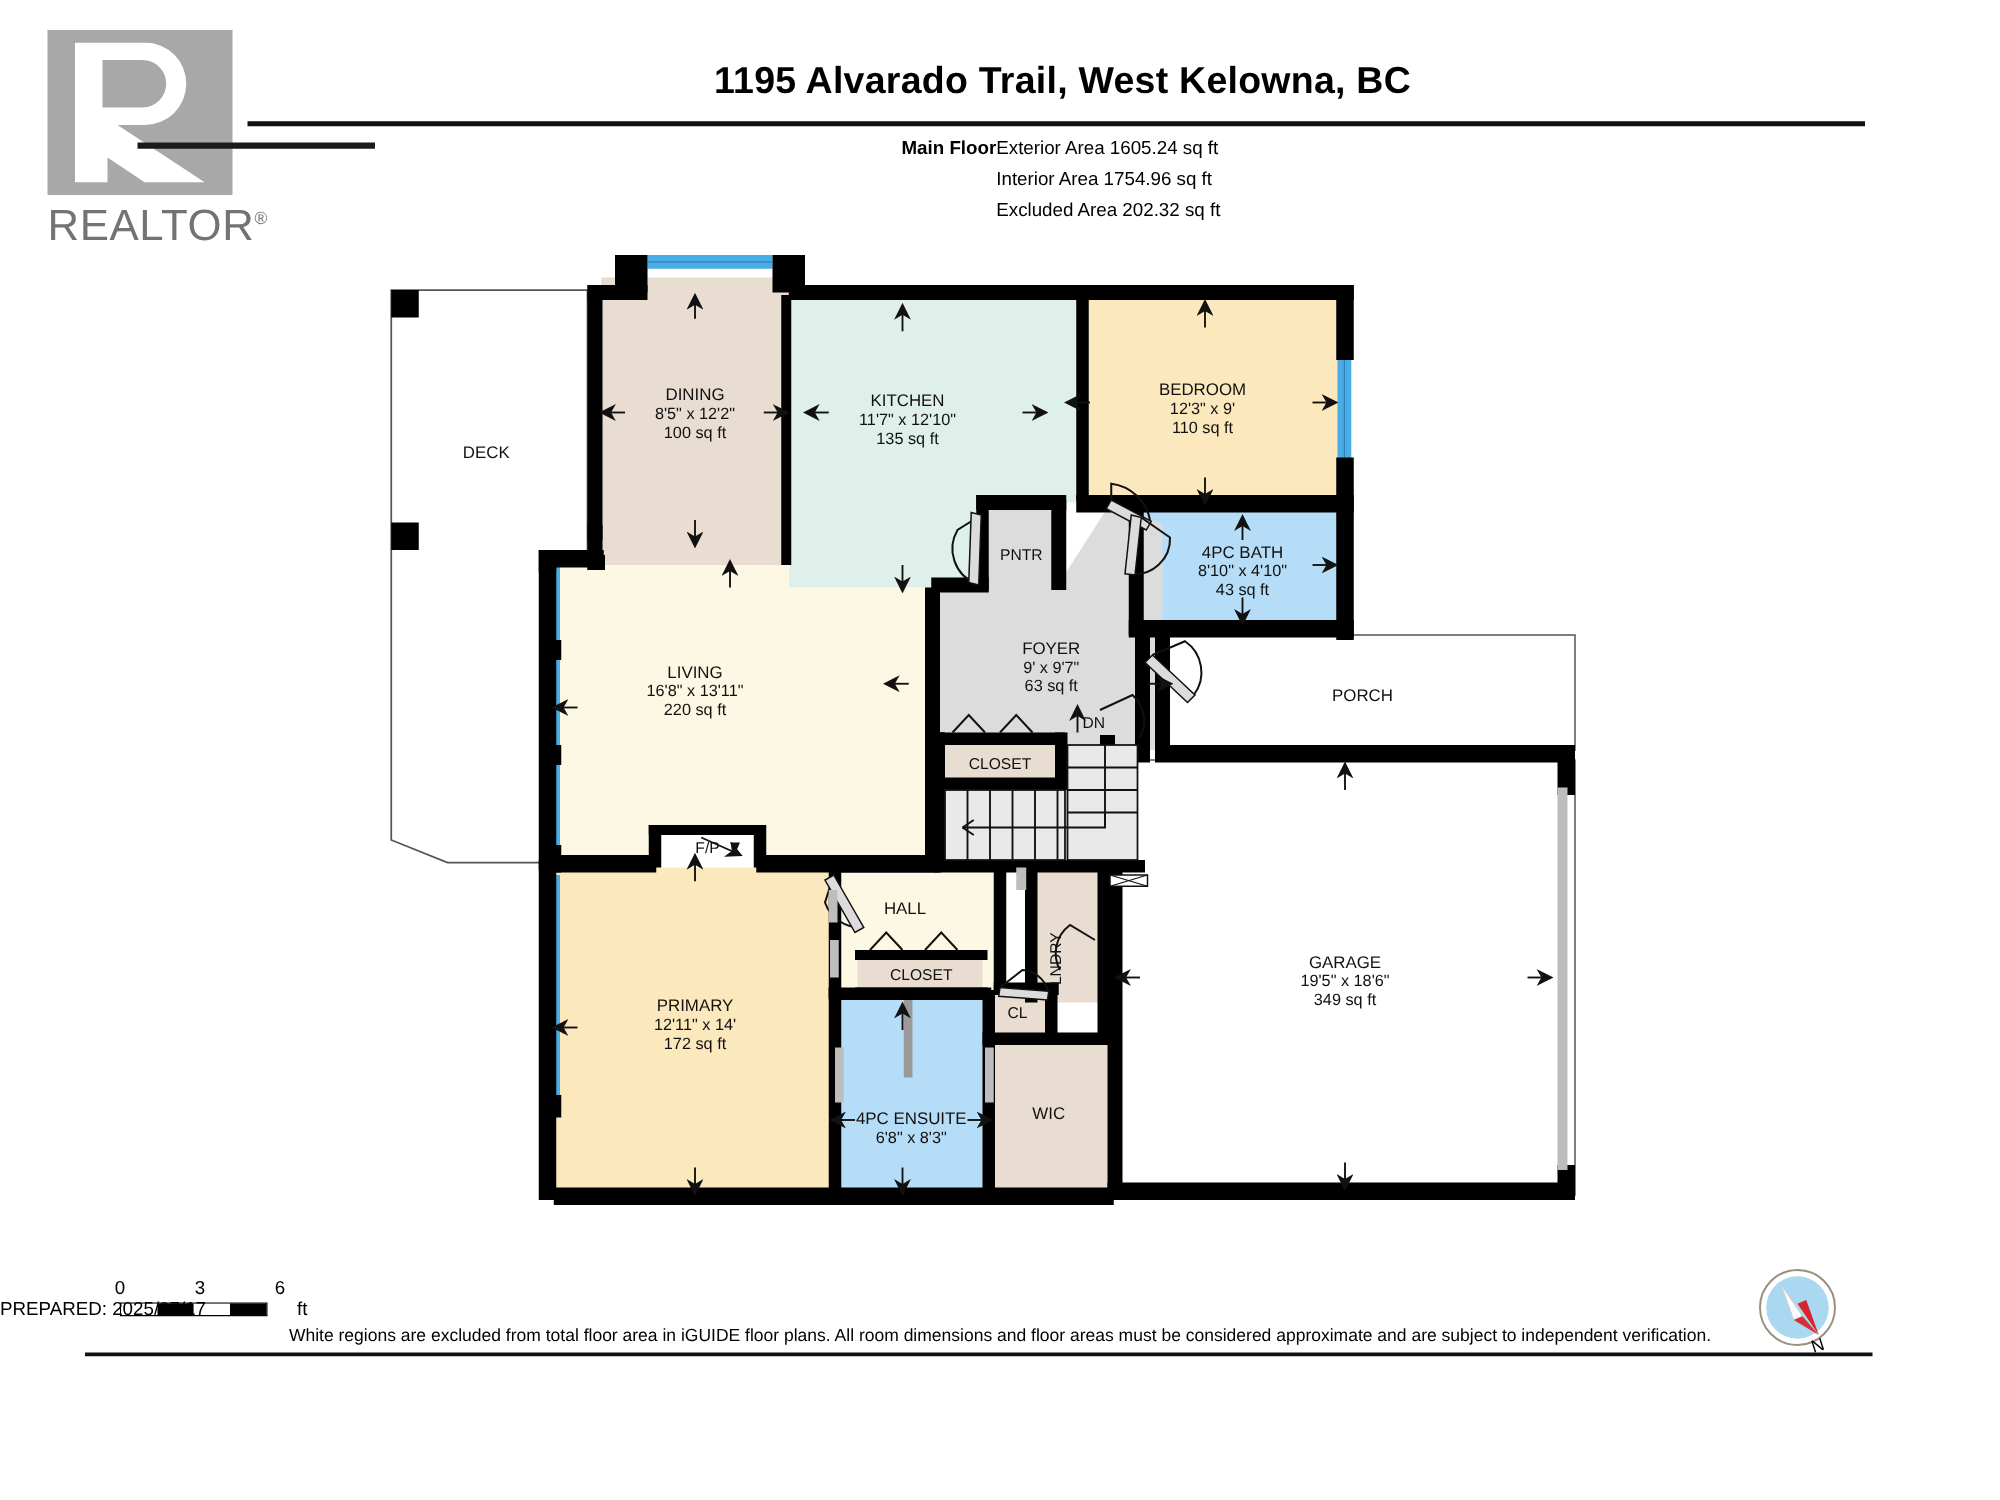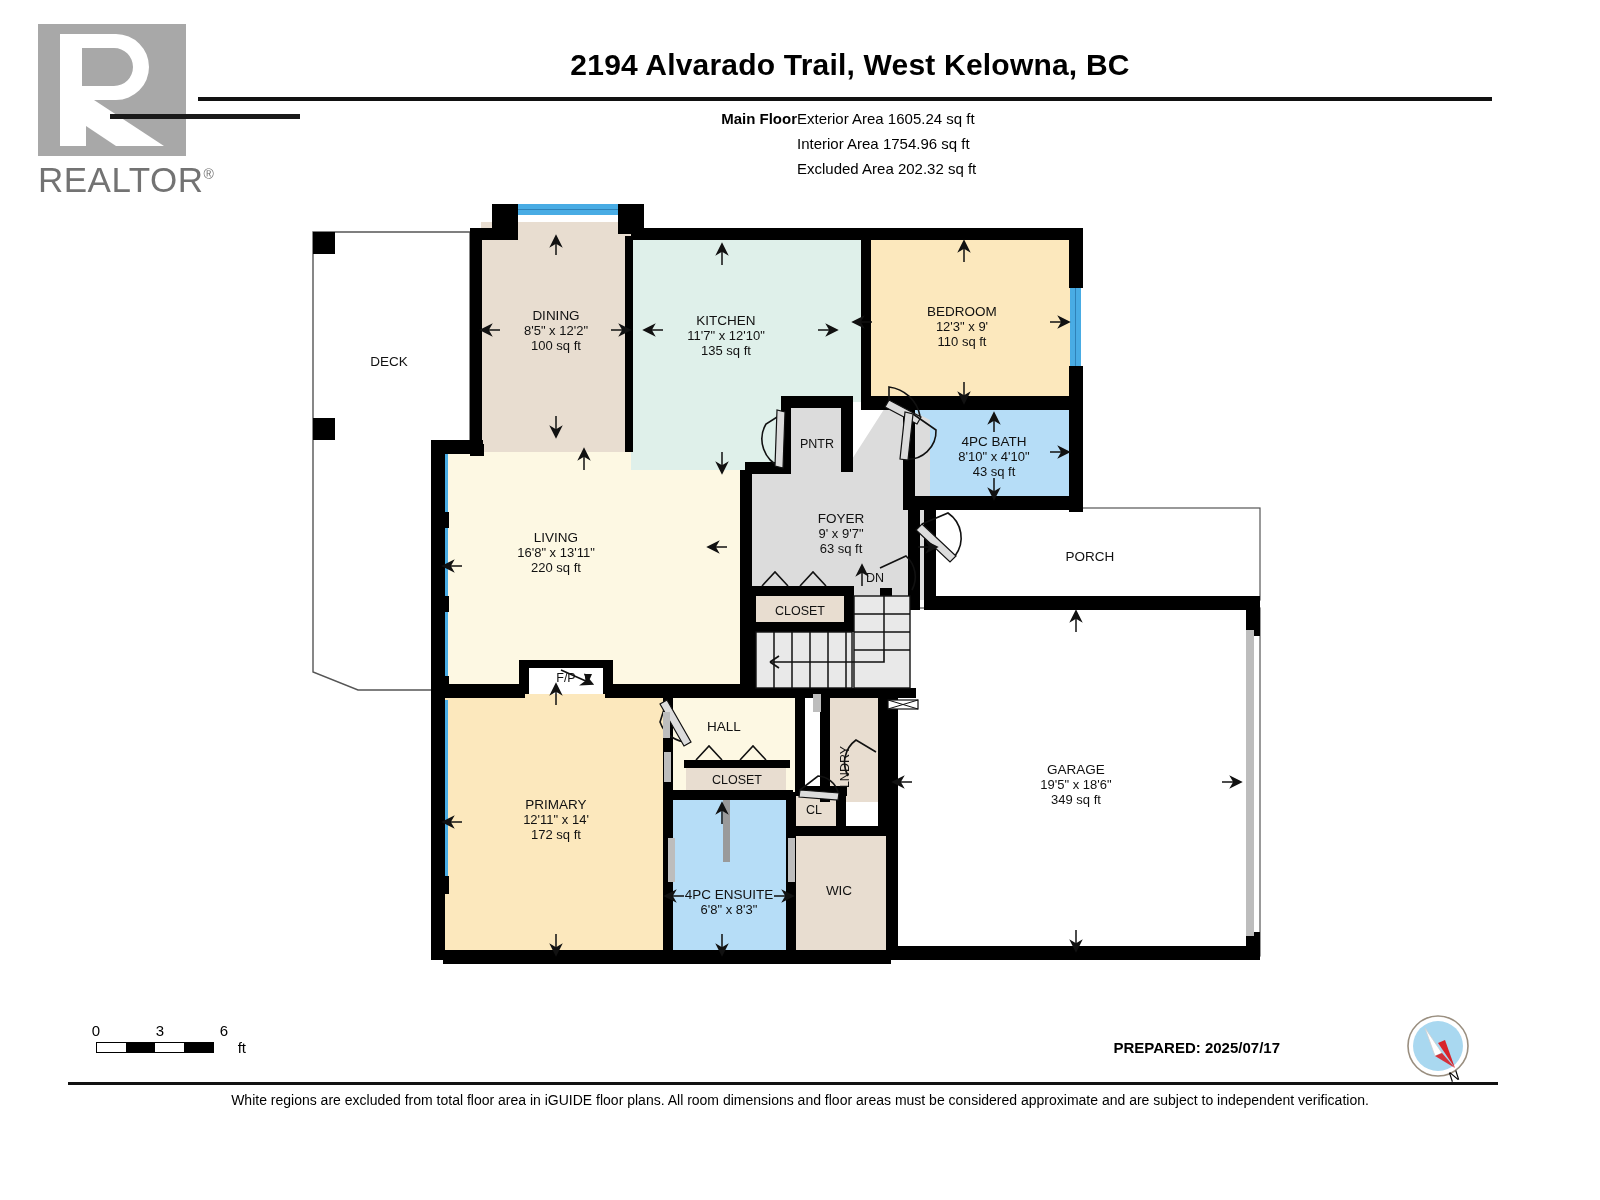--- a/index.html
+++ b/index.html
@@ -29,49 +29,49 @@
 
   
   #scalebar{position:absolute;left:96px;top:1022px;width:150px;}
   #scalebar .nums{position:relative;height:20px;font-size:15px;}
   #scalebar .nums span{position:absolute;transform:translateX(-50%);}
   #scalebar .barwrap{display:flex;align-items:center;}
   #scalebar .bar{display:flex;width:128px;height:11px;border:1px solid #000;box-sizing:border-box;}
   #scalebar .seg{flex:1 1 0;}
   #scalebar .ft{font-size:15px;margin-left:24px;line-height:11px;}
 
-  #prepared{position:absolute;left:0;top:1039px;width:1280px;text-align:right;font-size:15px;font-weight:bold;}
+  #prepared{position:absolute;left:0;top:1039px;width:1280px;text-align:left;font-size:15px;}
 
   #compass{position:absolute;left:1393px;top:1008px;width:90px;height:82px;}
   #compass .nlabel{position:absolute;left:56px;top:60px;font-size:14px;
                    transform:rotate(-18deg);}
 
   #footrule{position:absolute;left:68px;top:1082px;width:1430px;height:3px;background:#111;}
-  #disclaimer{position:absolute;left:0;top:1092px;width:1600px;text-align:center;font-size:14px;}
+  #disclaimer{position:absolute;left:0;top:1060px;width:1600px;text-align:center;font-size:14px;}
 </style>
 </head>
 <body>
 
 <div id="page">
 
   <div id="logo">
     <div class="mark">
       <svg class="rbox" viewBox="0 0 106 112">
         <path d="M0 0 H56 A33 33 0 0 1 56 66 H34 L104 112 H56 L26 92 V112 H0 Z
                  M22 14 V52 H54 A19 19 0 0 0 54 14 Z" fill="#ffffff"></path>
         <path d="M30 52 L104 106 L104 70 Z" fill="#ffffff" opacity="0"></path>
       </svg>
     </div>
     <div class="bar"></div>
     <div class="rtext">
       <span>REALTOR</span><sup>®</sup>
     </div>
   </div>
 
-  <div id="title">2194 Alvarado Trail, West Kelowna, BC</div>
+  <div id="title">1195 Alvarado Trail, West Kelowna, BC</div>
   <div id="titlerule"></div>
 
   <div id="meta">
     <div class="mrow">
       <div class="mlabel">Main Floor</div>
       <div class="mval">Exterior Area 1605.24 sq ft</div>
     </div>
     <div class="mrow">
       <div class="mlabel"></div>
       <div class="mval">Interior Area 1754.96 sq ft</div>

